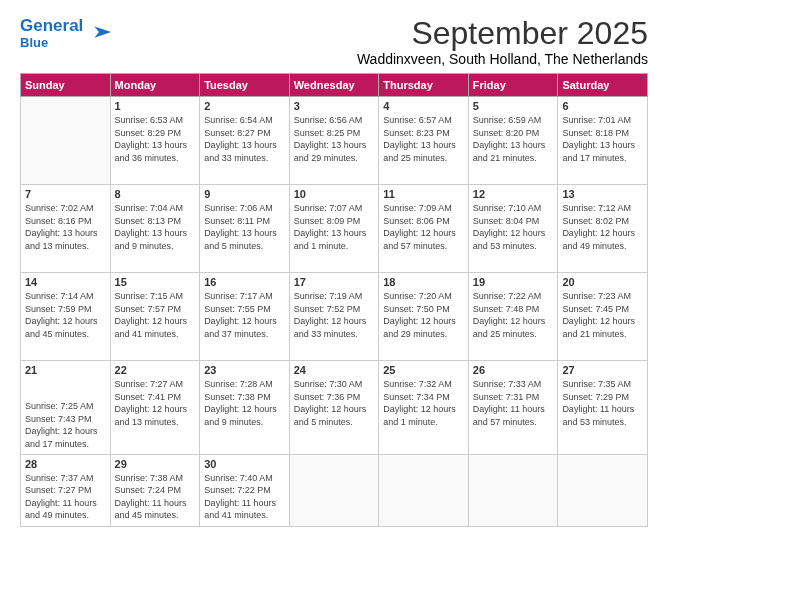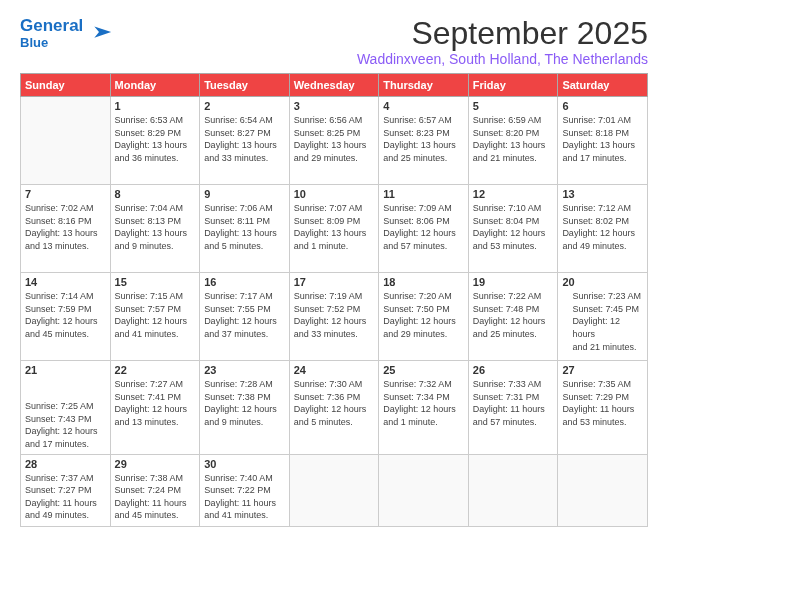--- a/index.html
+++ b/index.html
@@ -33,29 +33,29 @@
       text-align: right;
     }
     .month-title {
       font-size: 32px;
       font-weight: 300;
       color: #333;
       line-height: 1.1;
     }
     .location {
       font-size: 14px;
-      color: #8b5cf6;
+      color: #000000;
     }
     table {
       width: 100%;
       border-collapse: collapse;
       table-layout: fixed;
     }
     th {
-      background-color: #ef4444;
+      background-color: #be185d;
       color: #fff;
       font-size: 11px;
       font-weight: bold;
       padding: 5px 4px;
       text-align: left;
       border: 1px solid #aaa;
     }
     td {
       border: 1px solid #ccc;
       vertical-align: top;
@@ -251,21 +251,21 @@
           </td>
           <td>
             <div class="day-num">19</div>
             <div class="day-info" style="white-space: pre-line;">Sunrise: 7:22 AM
 Sunset: 7:48 PM
 Daylight: 12 hours
 and 25 minutes.</div>
           </td>
           <td>
             <div class="day-num">20</div>
-            <div class="day-info" style="white-space: pre-line; margin-left: 10px;">Sunrise: 7:23 AM
+            <div class="day-info" style="white-space: pre-line;">Sunrise: 7:23 AM
 Sunset: 7:45 PM
 Daylight: 12 hours
 and 21 minutes.</div>
           </td>
         </tr>
         <tr>
           <td>
             <div class="day-num">21</div>
             <div class="day-info" style="white-space: pre-line; margin-top: 24px;">Sunrise: 7:25 AM
 Sunset: 7:43 PM

